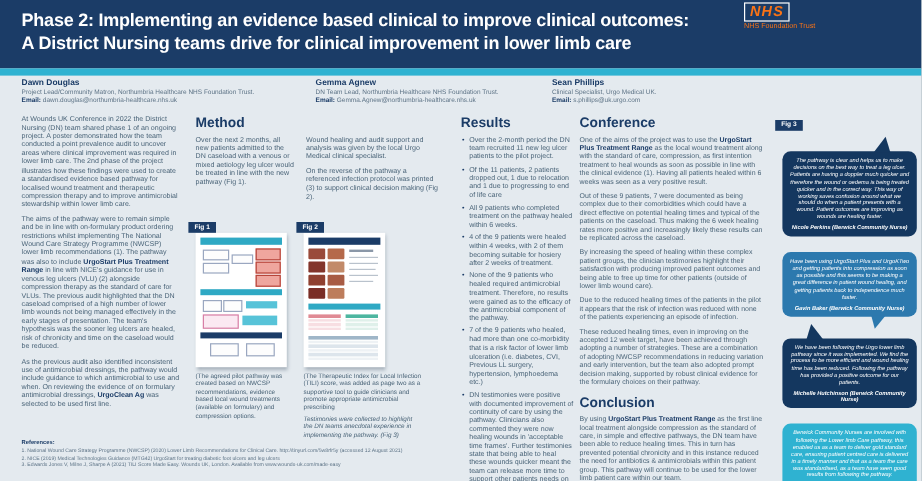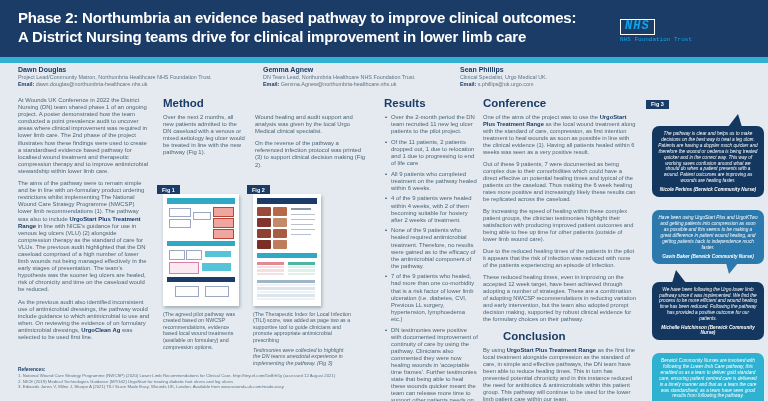--- a/index.html
+++ b/index.html
@@ -3,21 +3,21 @@
 <meta charset="utf-8">
 <style>
   html,body{margin:0;padding:0;background:#aeb9c2;}
   .poster{position:relative;width:768px;height:401px;background:#e4eaef;
           font-family:"Liberation Sans",sans-serif;overflow:hidden;}
 
   
   .masthead{position:absolute;top:0;left:0;right:0;height:57px;background:#1b3c67;}
   .title{position:absolute;left:18px;top:8px;color:#fff;font-weight:bold;
          font-size:15px;line-height:19px;letter-spacing:-0.2px;}
-  .nhs{position:absolute;right:22px;top:16px;color:#0ea5e9;width:126px;font-family:Liberation Mono, monospace;}
+  .nhs{position:absolute;right:22px;top:0;color:#f97316;width:126px;}
   .nhs-box{display:inline-block;border:1.5px solid #fff;font-style:italic;font-weight:bold;
            font-size:12px;line-height:13px;padding:0 4px 1px;letter-spacing:1px;}
   .trust{font-size:10.5px;font-weight:bold;margin-top:2px;white-space:nowrap;}
   .trust-sub{font-size:6px;margin-top:1px;}
   .stripe{position:absolute;top:57px;left:0;right:0;height:6px;background:#2fb2d1;}
 
   
   .author{position:absolute;top:66px;}
   .author .name{font-size:7px;font-weight:bold;color:#1b3c67;line-height:8px;}
   .author .role,.author .email{font-size:5.4px;color:#5d7386;line-height:6.8px;}
@@ -58,21 +58,21 @@
   .tline{background:#b9c2cc;height:1.5px;}
 
   
   ul.bullets{list-style:none;margin:0;padding:0;}
   .bullets li{position:relative;padding-left:7px;font-size:5.9px;line-height:7.1px;
               color:#4a6478;margin-bottom:3.5px;}
   .bullets li::before{content:"\2022";position:absolute;left:1px;color:#1b3c67;}
 
   
   .col-disc p.body{font-size:5.8px;line-height:7px;}
-  .col-disc h2.concl{margin-top:7px;margin-left:20px;}
+  .col-disc h2.concl{margin-top:7px;}
 
   
   .sidebar{position:absolute;left:652px;top:92px;width:112px;}
   .bubble{position:relative;border-radius:7px;padding:5px 6px;color:#fff;}
   .bubble p.q{font-size:4.7px;line-height:5.9px;font-style:italic;margin:0 0 3px;text-align:center;}
   .bubble p.attr{font-size:4.7px;font-weight:bold;text-align:center;margin:0;font-style:italic;}
   .b-navy{background:#14375f;} .b-steel{background:#2c79ae;} .b-cyan{background:#2fb2d1;}
   .bub1{margin-top:16px;} .bub2{margin-top:13px;} .bub3{margin-top:18px;} .bub4{margin-top:13px;}
   .tail{position:absolute;width:0;height:0;border-style:solid;}
   .t1{top:-12px;right:22px;border-width:0 4px 13px 10px;border-color:transparent transparent #14375f transparent;}
@@ -84,21 +84,21 @@
   .refs .rh{font-size:4.8px;font-weight:bold;color:#1b3c67;margin:0 0 1px;}
   .refs p{font-size:4.3px;color:#5d7386;line-height:5.3px;margin:0;}
 </style>
 </head>
 <body>
 
 <div class="poster">
 
   <header class="masthead">
     <div class="title">
-      <div>Phase 2: Northumbria an evidence based pathway to improve clinical outcomes:</div>
+      <div>Phase 2: Implementing an evidence based clinical to improve clinical outcomes:</div>
       <div>A District Nursing teams drive for clinical improvement in lower limb care</div>
     </div>
     <div class="nhs">
       <span class="nhs-box">NHS</span>
       <div class="trust-sub">NHS Foundation Trust</div>
     </div>
   </header>
   <div class="stripe"></div>
 
   <div class="author a1">

